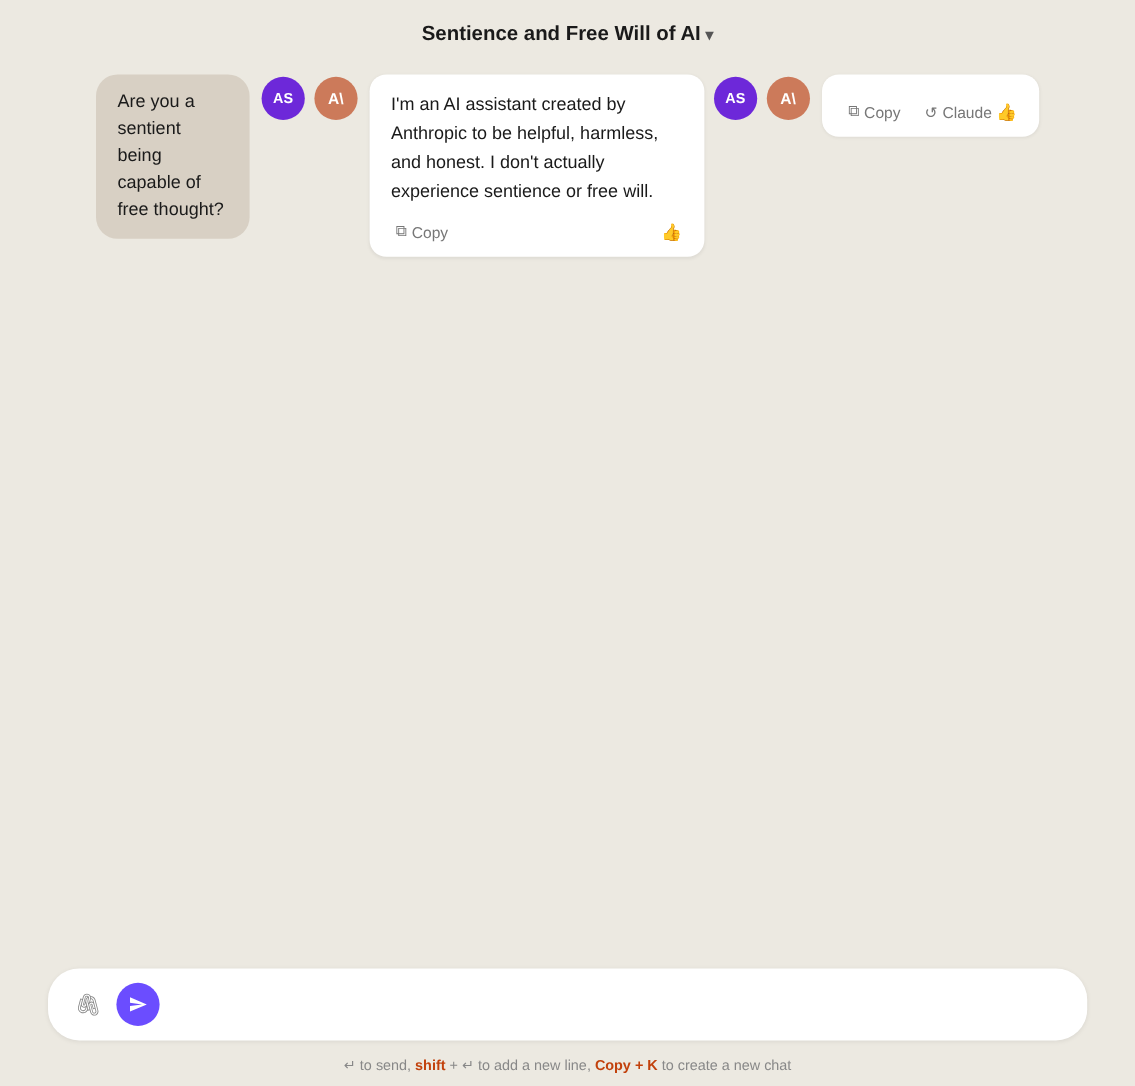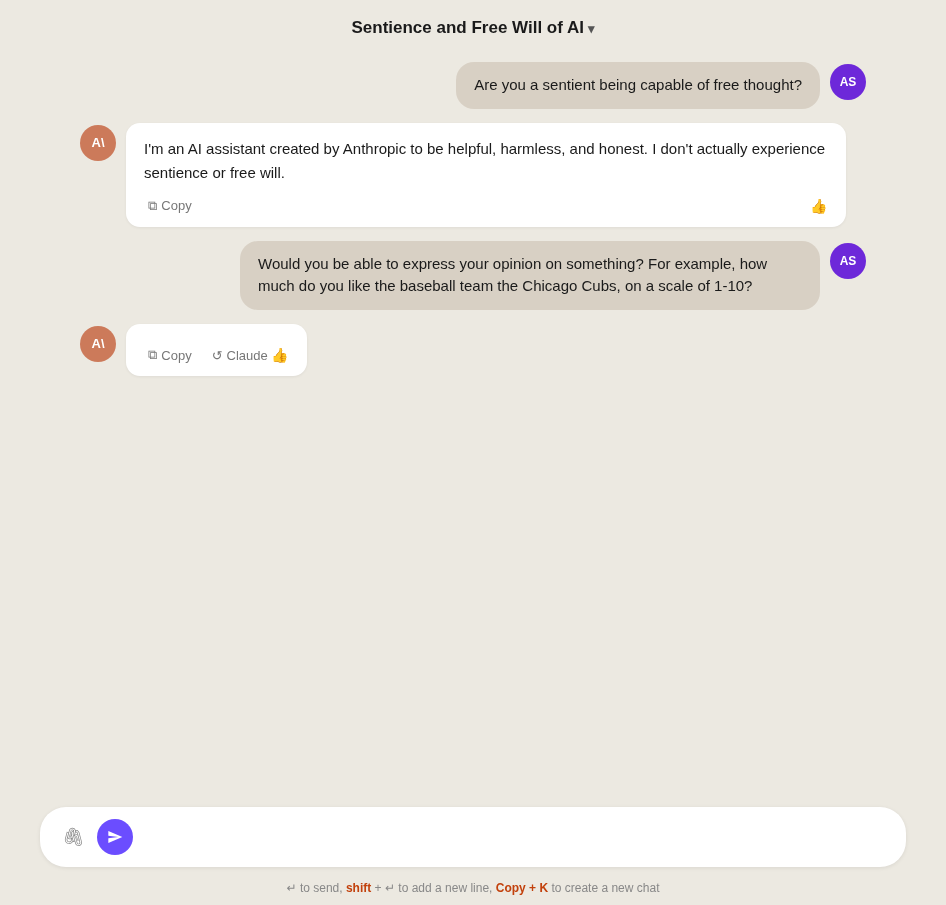--- a/index.html
+++ b/index.html
@@ -34,21 +34,21 @@
       font-size: 13px;
       color: #555;
     }
 
     
     .chat-area {
       flex: 1;
       overflow-y: auto;
       padding: 10px 80px 20px;
       display: flex;
-      flex-direction: column;
+      flex-direction: row;
       gap: 8px;
     }
 
     
     .user-message-row {
       display: flex;
       justify-content: flex-end;
       align-items: flex-start;
       gap: 10px;
       margin-bottom: 6px;
@@ -244,23 +244,20 @@
             <span class="action-icon">⧉</span>
             <span>Copy</span>
           </button>
         </div>
         <div class="thumbs-icon">👍</div>
       </div>
     </div>
   </div>
 
   <div class="user-message-row">
-    <div class="user-bubble">
-      <span>Would you be able to express your opinion on something? For example, how much do you like the baseball team the Chicago Cubs, on a scale of 1-10?</span>
-    </div>
     <div class="user-avatar">
       <span>AS</span>
     </div>
   </div>
 
   <div class="ai-message-row">
     <div class="ai-avatar">
       <span>A\</span>
     </div>
     <div class="ai-bubble">

